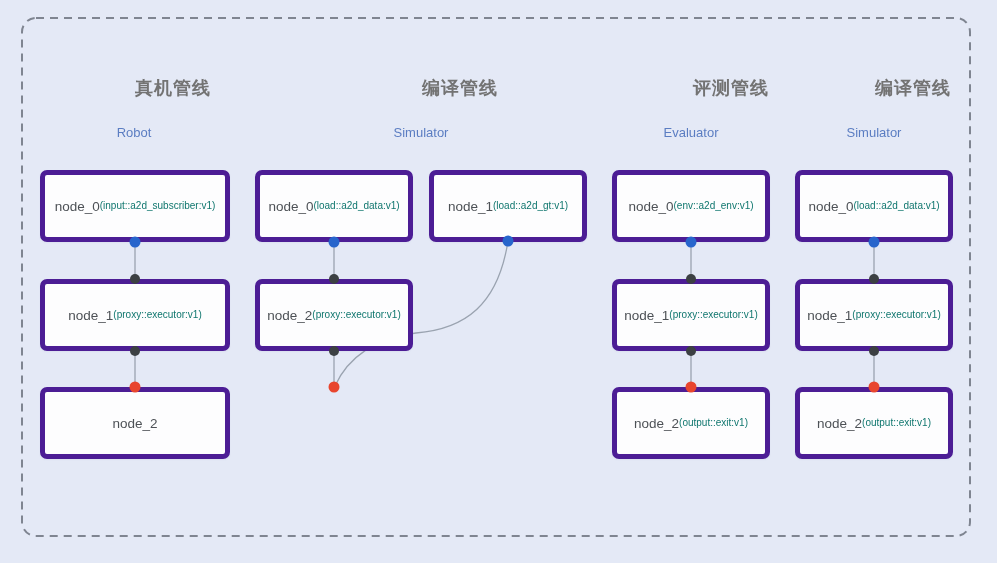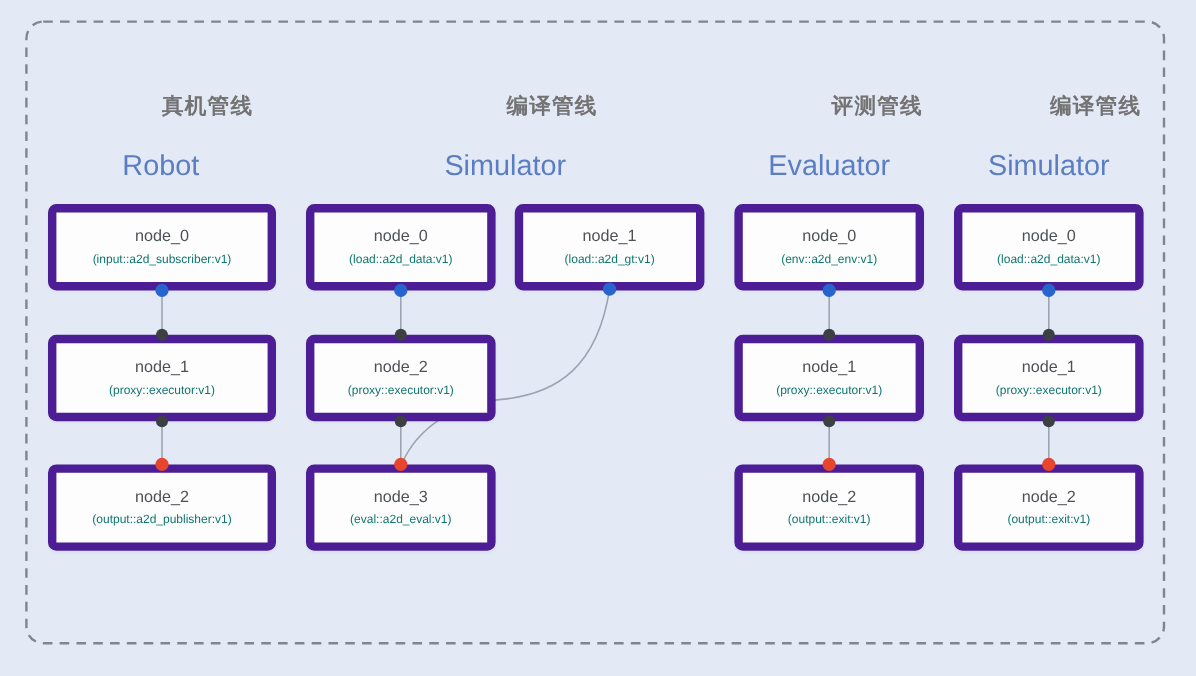--- a/index.html
+++ b/index.html
@@ -10,27 +10,27 @@
   }
   .stage{position:absolute;inset:0;}
   svg.layer{position:absolute;left:0;top:0;}
   .title-cn{
     position:absolute;transform:translateX(-50%);
     font-size:18px;font-weight:700;color:#737373;letter-spacing:1px;
     white-space:nowrap;top:76px;margin-left:40px;
   }
   .title-en{
     position:absolute;transform:translateX(-50%);
-    font-size:24px;font-weight:400;color:#5b7dc2;
+    font-size:13px;font-weight:400;color:#5b7dc2;
     white-space:nowrap;top:125px;
   }
   .node{
     position:absolute;height:72px;box-sizing:border-box;
-    background:#fdfdfe;border:7px solid #4c1d95;border-radius:7px;
-    display:flex;flex-direction:column;align-items:center;justify-content:center;
+    background:#fdfdfe;border:5px solid #4c1d95;border-radius:7px;
+    display:flex;flex-direction:row;align-items:center;justify-content:center;
     box-shadow:0 1px 2px rgba(90,110,160,0.06);
   }
   .nlabel{font-size:13.5px;color:#4d5156;line-height:21px;}
   .ntype{font-size:10px;color:#0f766e;line-height:20px;text-align:right;}
   .dot{
     position:absolute;width:11px;height:11px;border-radius:50%;
     transform:translate(-50%,-50%);
   }
   .dot.blue{background:#2765cc;}
   .dot.red{background:#e8452e;}
@@ -71,38 +71,33 @@
   <div class="node" style="left:40px;top:170px;width:190px">
     <div class="nlabel">node_0</div>
     <div class="ntype">(input::a2d_subscriber:v1)</div>
   </div>
   <div class="node" style="left:40px;top:279px;width:190px">
     <div class="nlabel">node_1</div>
     <div class="ntype">(proxy::executor:v1)</div>
   </div>
   <div class="node" style="left:40px;top:387px;width:190px">
     <div class="nlabel">node_2</div>
-    <div class="ntype">(output::a2d_publisher:v1)</div>
   </div>
 
   <div class="node" style="left:255px;top:170px;width:158px">
     <div class="nlabel">node_0</div>
     <div class="ntype">(load::a2d_data:v1)</div>
   </div>
   <div class="node" style="left:429px;top:170px;width:158px">
     <div class="nlabel">node_1</div>
     <div class="ntype">(load::a2d_gt:v1)</div>
   </div>
   <div class="node" style="left:255px;top:279px;width:158px">
     <div class="nlabel">node_2</div>
     <div class="ntype">(proxy::executor:v1)</div>
-  </div>
-  <div class="node" style="left:255px;top:387px;width:158px">
-    <div class="nlabel">node_3</div>
-    <div class="ntype">(eval::a2d_eval:v1)</div>
   </div>
 
   <div class="node" style="left:612px;top:170px;width:158px">
     <div class="nlabel">node_0</div>
     <div class="ntype">(env::a2d_env:v1)</div>
   </div>
   <div class="node" style="left:612px;top:279px;width:158px">
     <div class="nlabel">node_1</div>
     <div class="ntype">(proxy::executor:v1)</div>
   </div>

